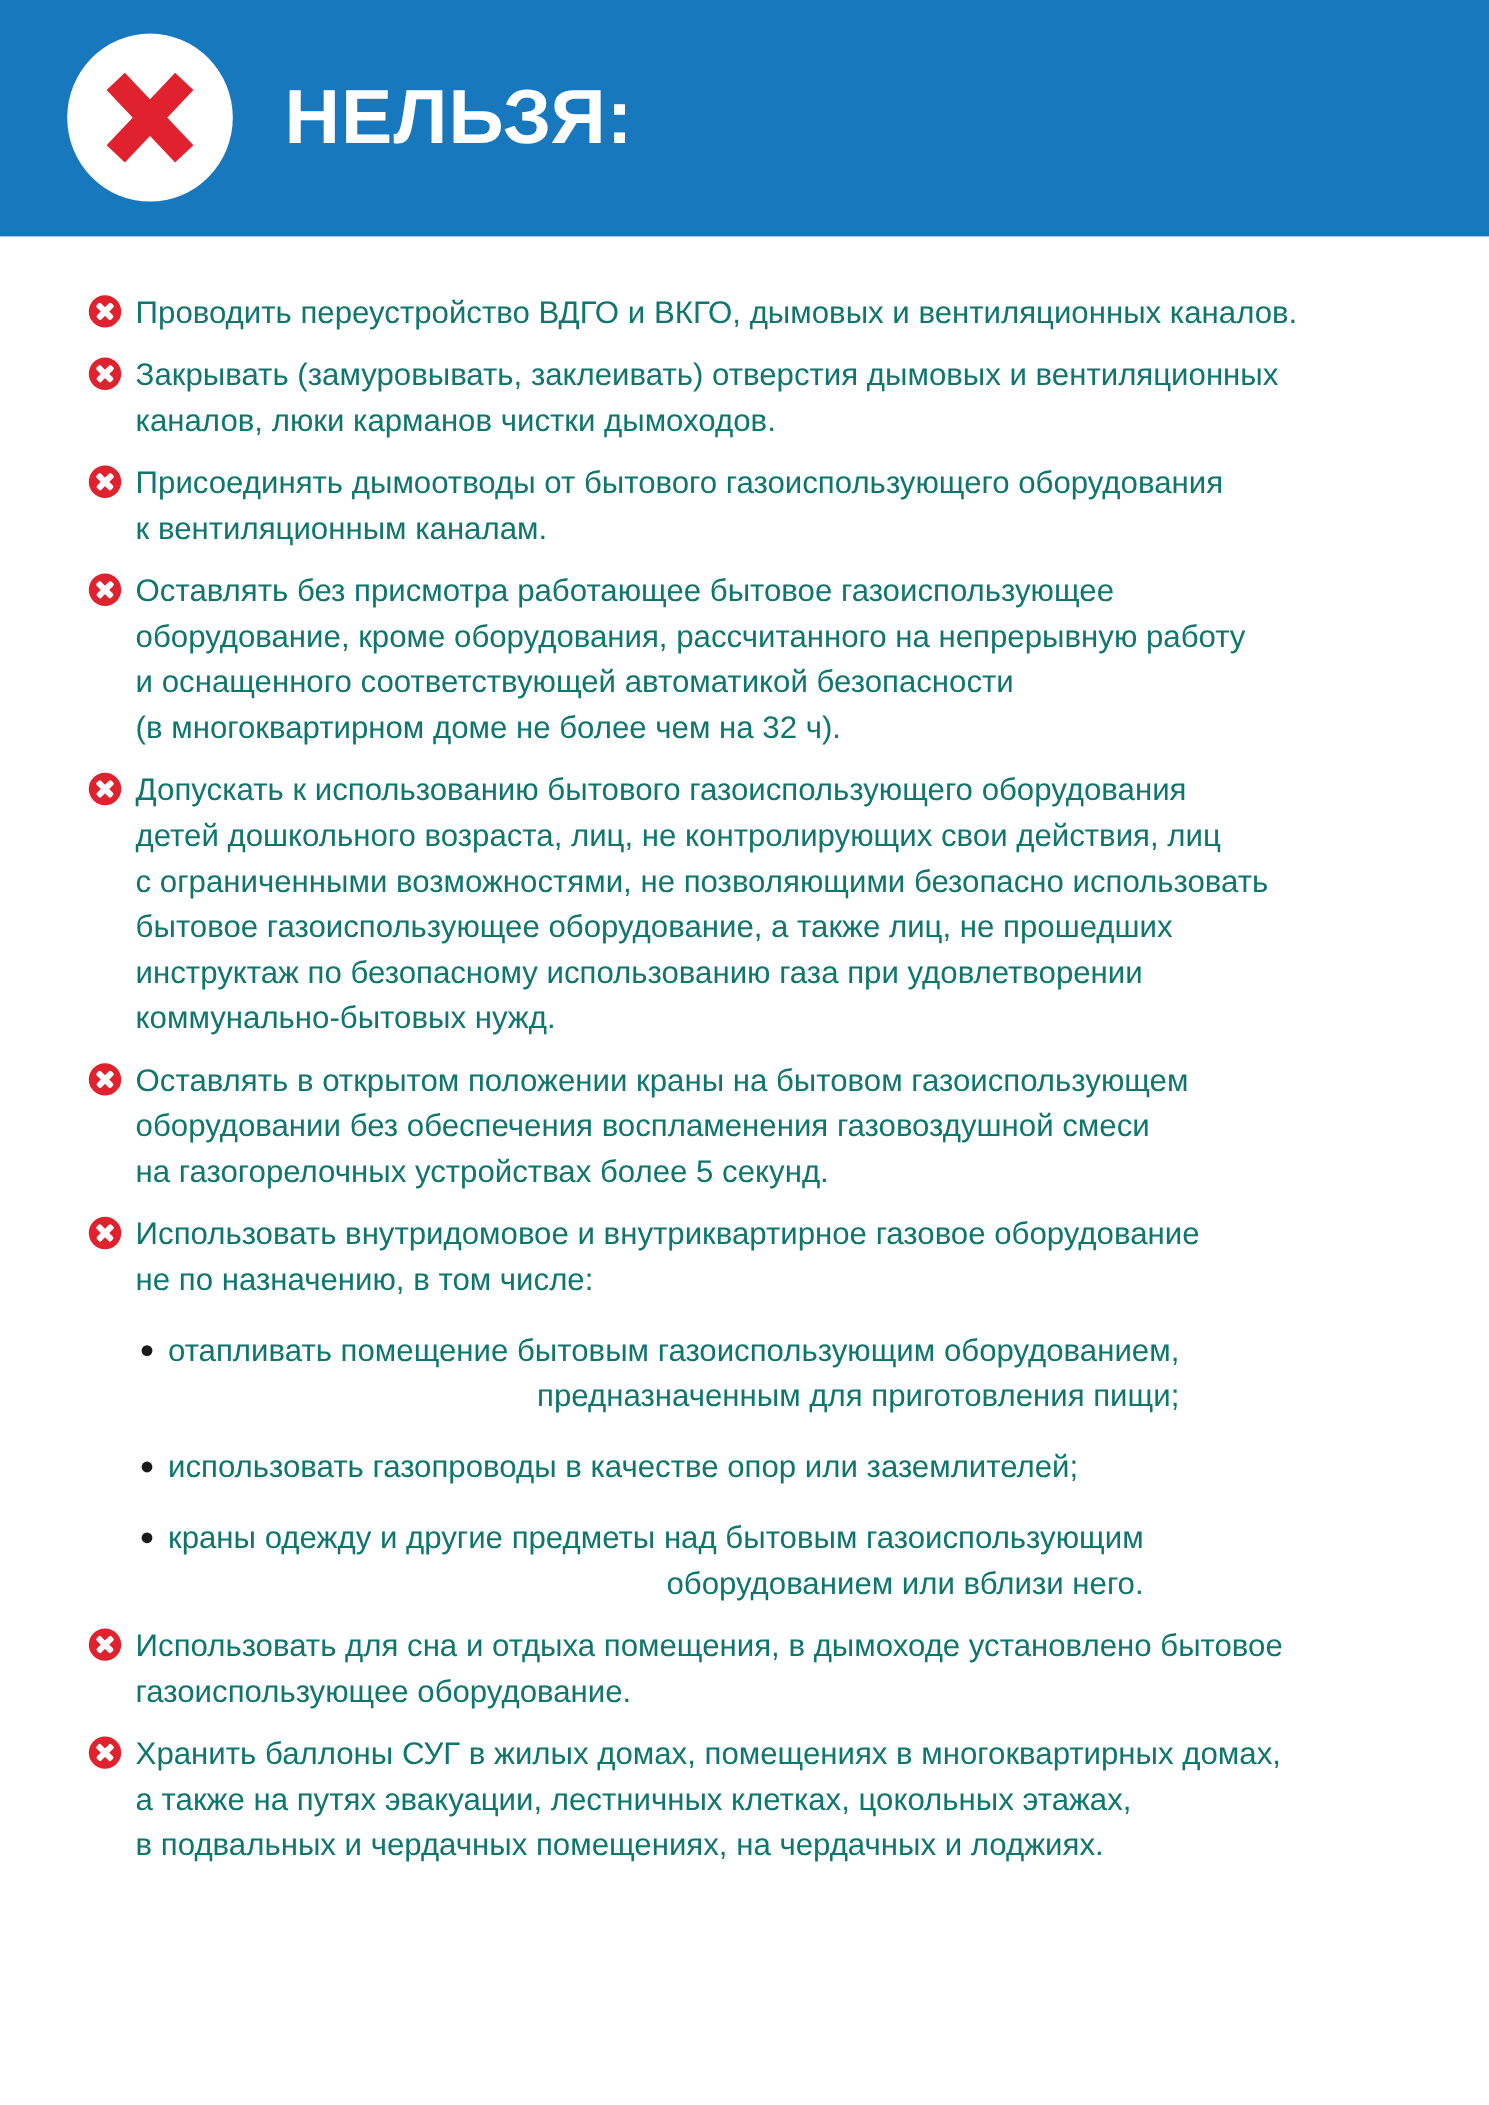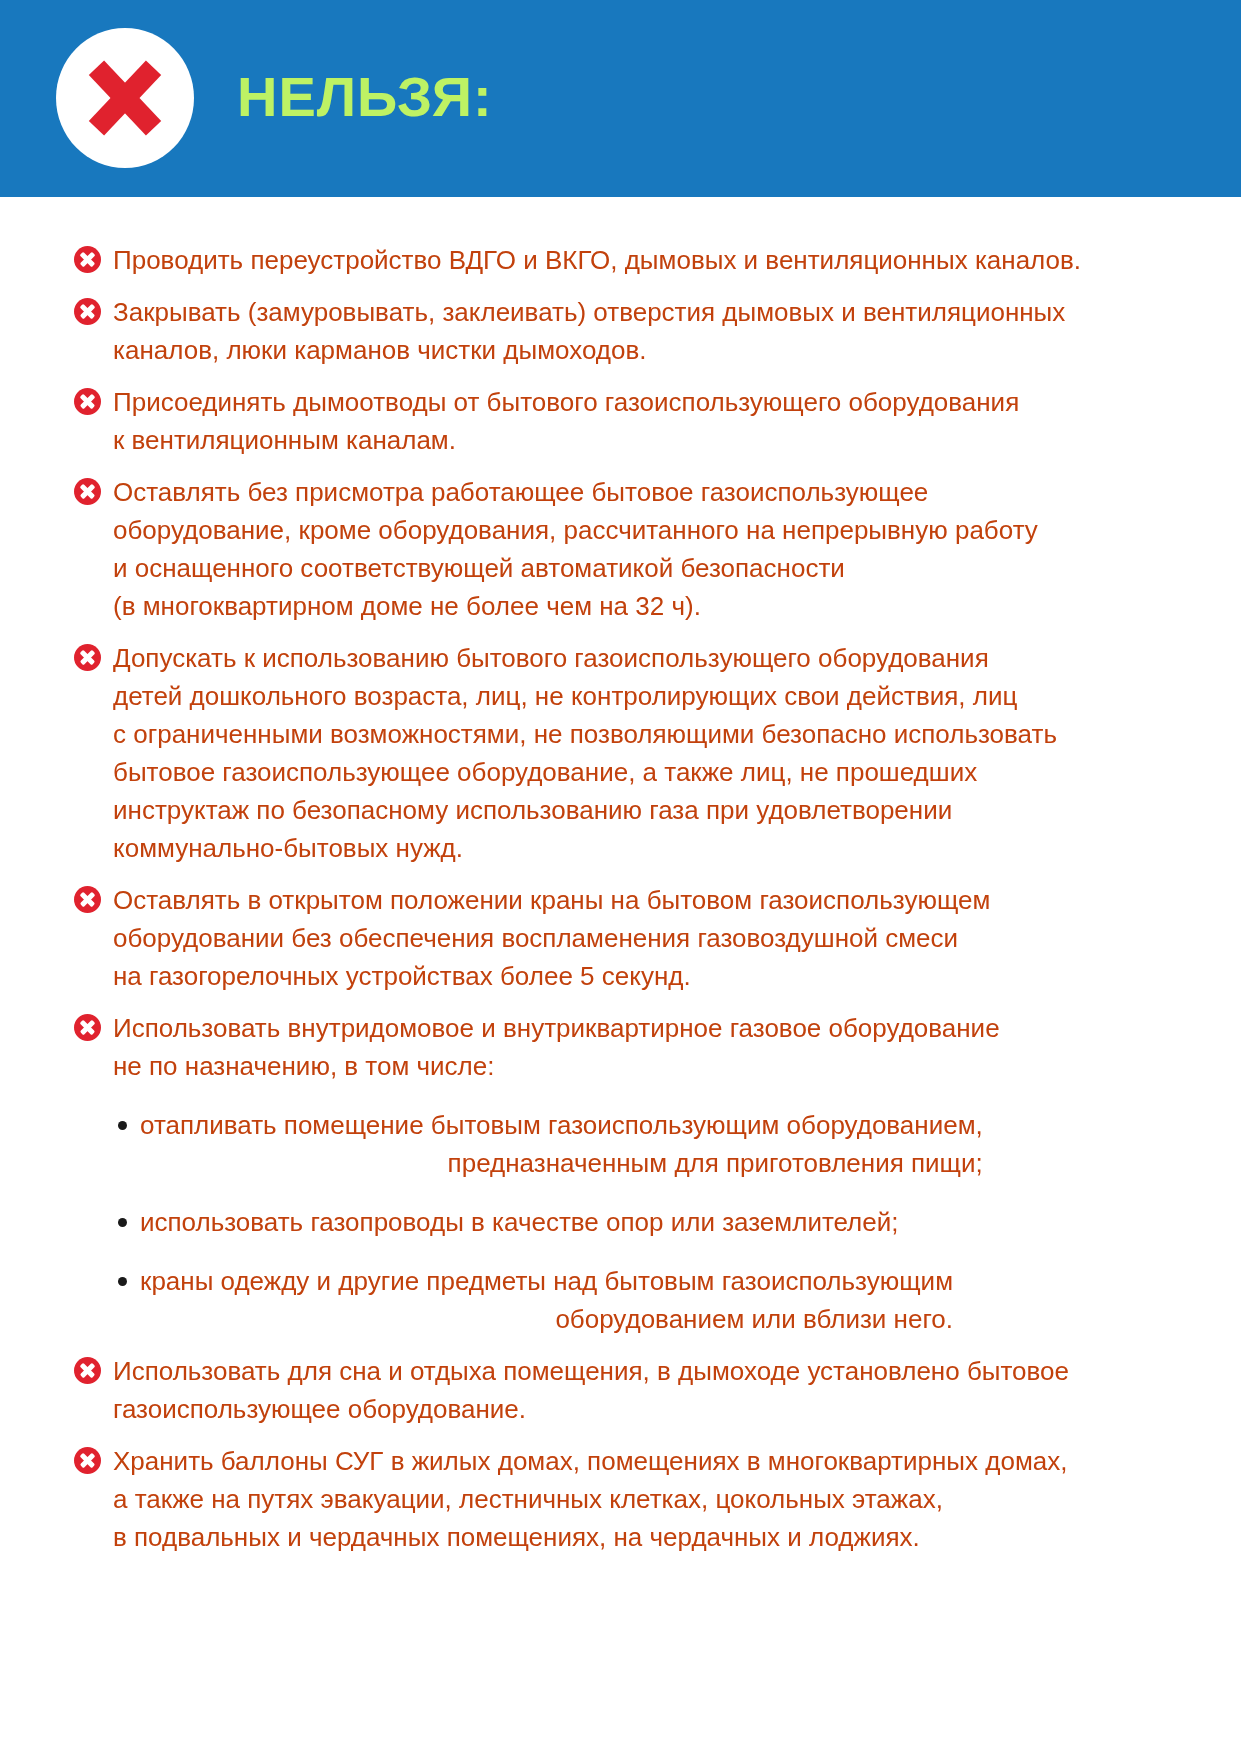--- a/index.html
+++ b/index.html
@@ -36,22 +36,22 @@
     position: absolute;
     left: 50%;
     top: 50%;
     transform: translate(-50%, -50%);
   }
   .header-title {
     position: absolute;
     left: 237px;
     top: 50%;
     transform: translateY(-53%);
-    color: #bef264;
-    font-size: 56px;
+    color: #ffffff;
+    font-size: 64px;
     font-weight: 800;
     letter-spacing: 1px;
     line-height: 1;
     white-space: nowrap;
   }
 
   
   .content {
     padding: 44px 48px 0 74px;
   }
@@ -81,21 +81,21 @@
     background: #ffffff;
     border-radius: 1.5px;
   }
   .item-icon::before { transform: rotate(45deg); }
   .item-icon::after  { transform: rotate(-45deg); }
 
   .item-body { max-width: 1080px; }
   .item-text {
     font-size: 26px;
     line-height: 38px;
-    color: #c2410c;
+    color: #0f766e;
     white-space: pre-line;
   }
 
   
   .sub-item {
     display: flex;
     align-items: flex-start;
     margin-top: 21px;
     padding-left: 5px;
     text-align: right;

